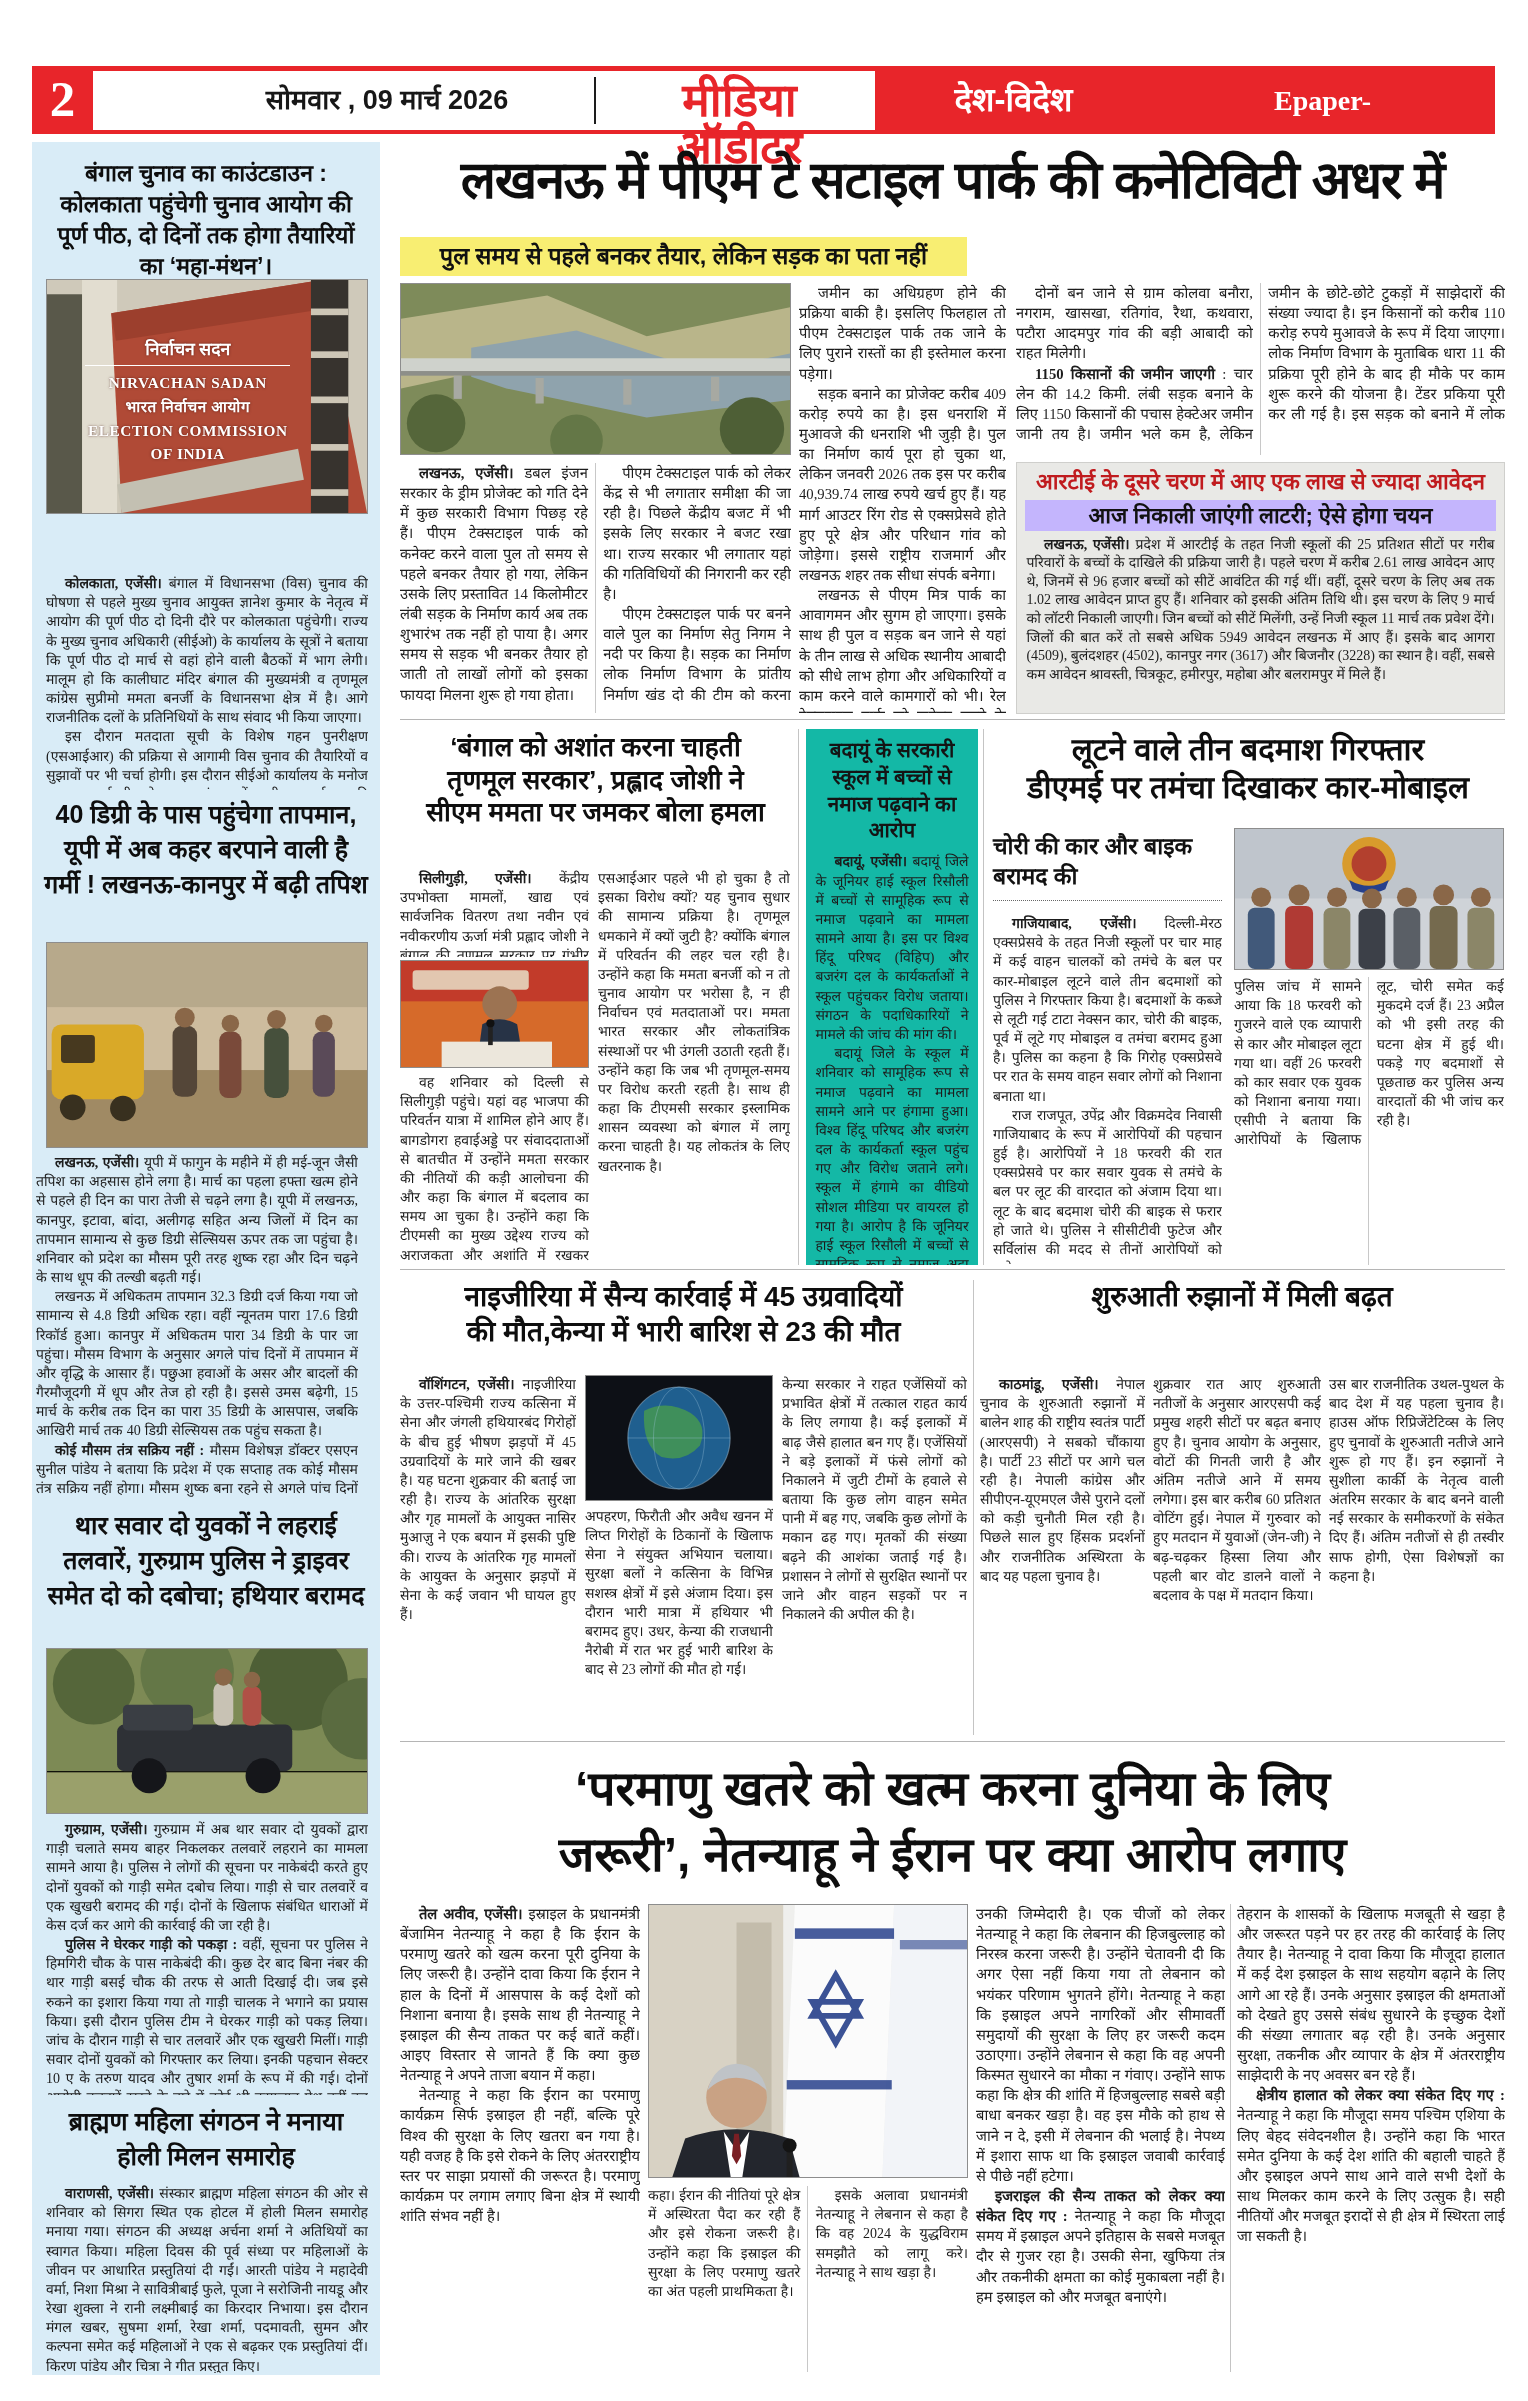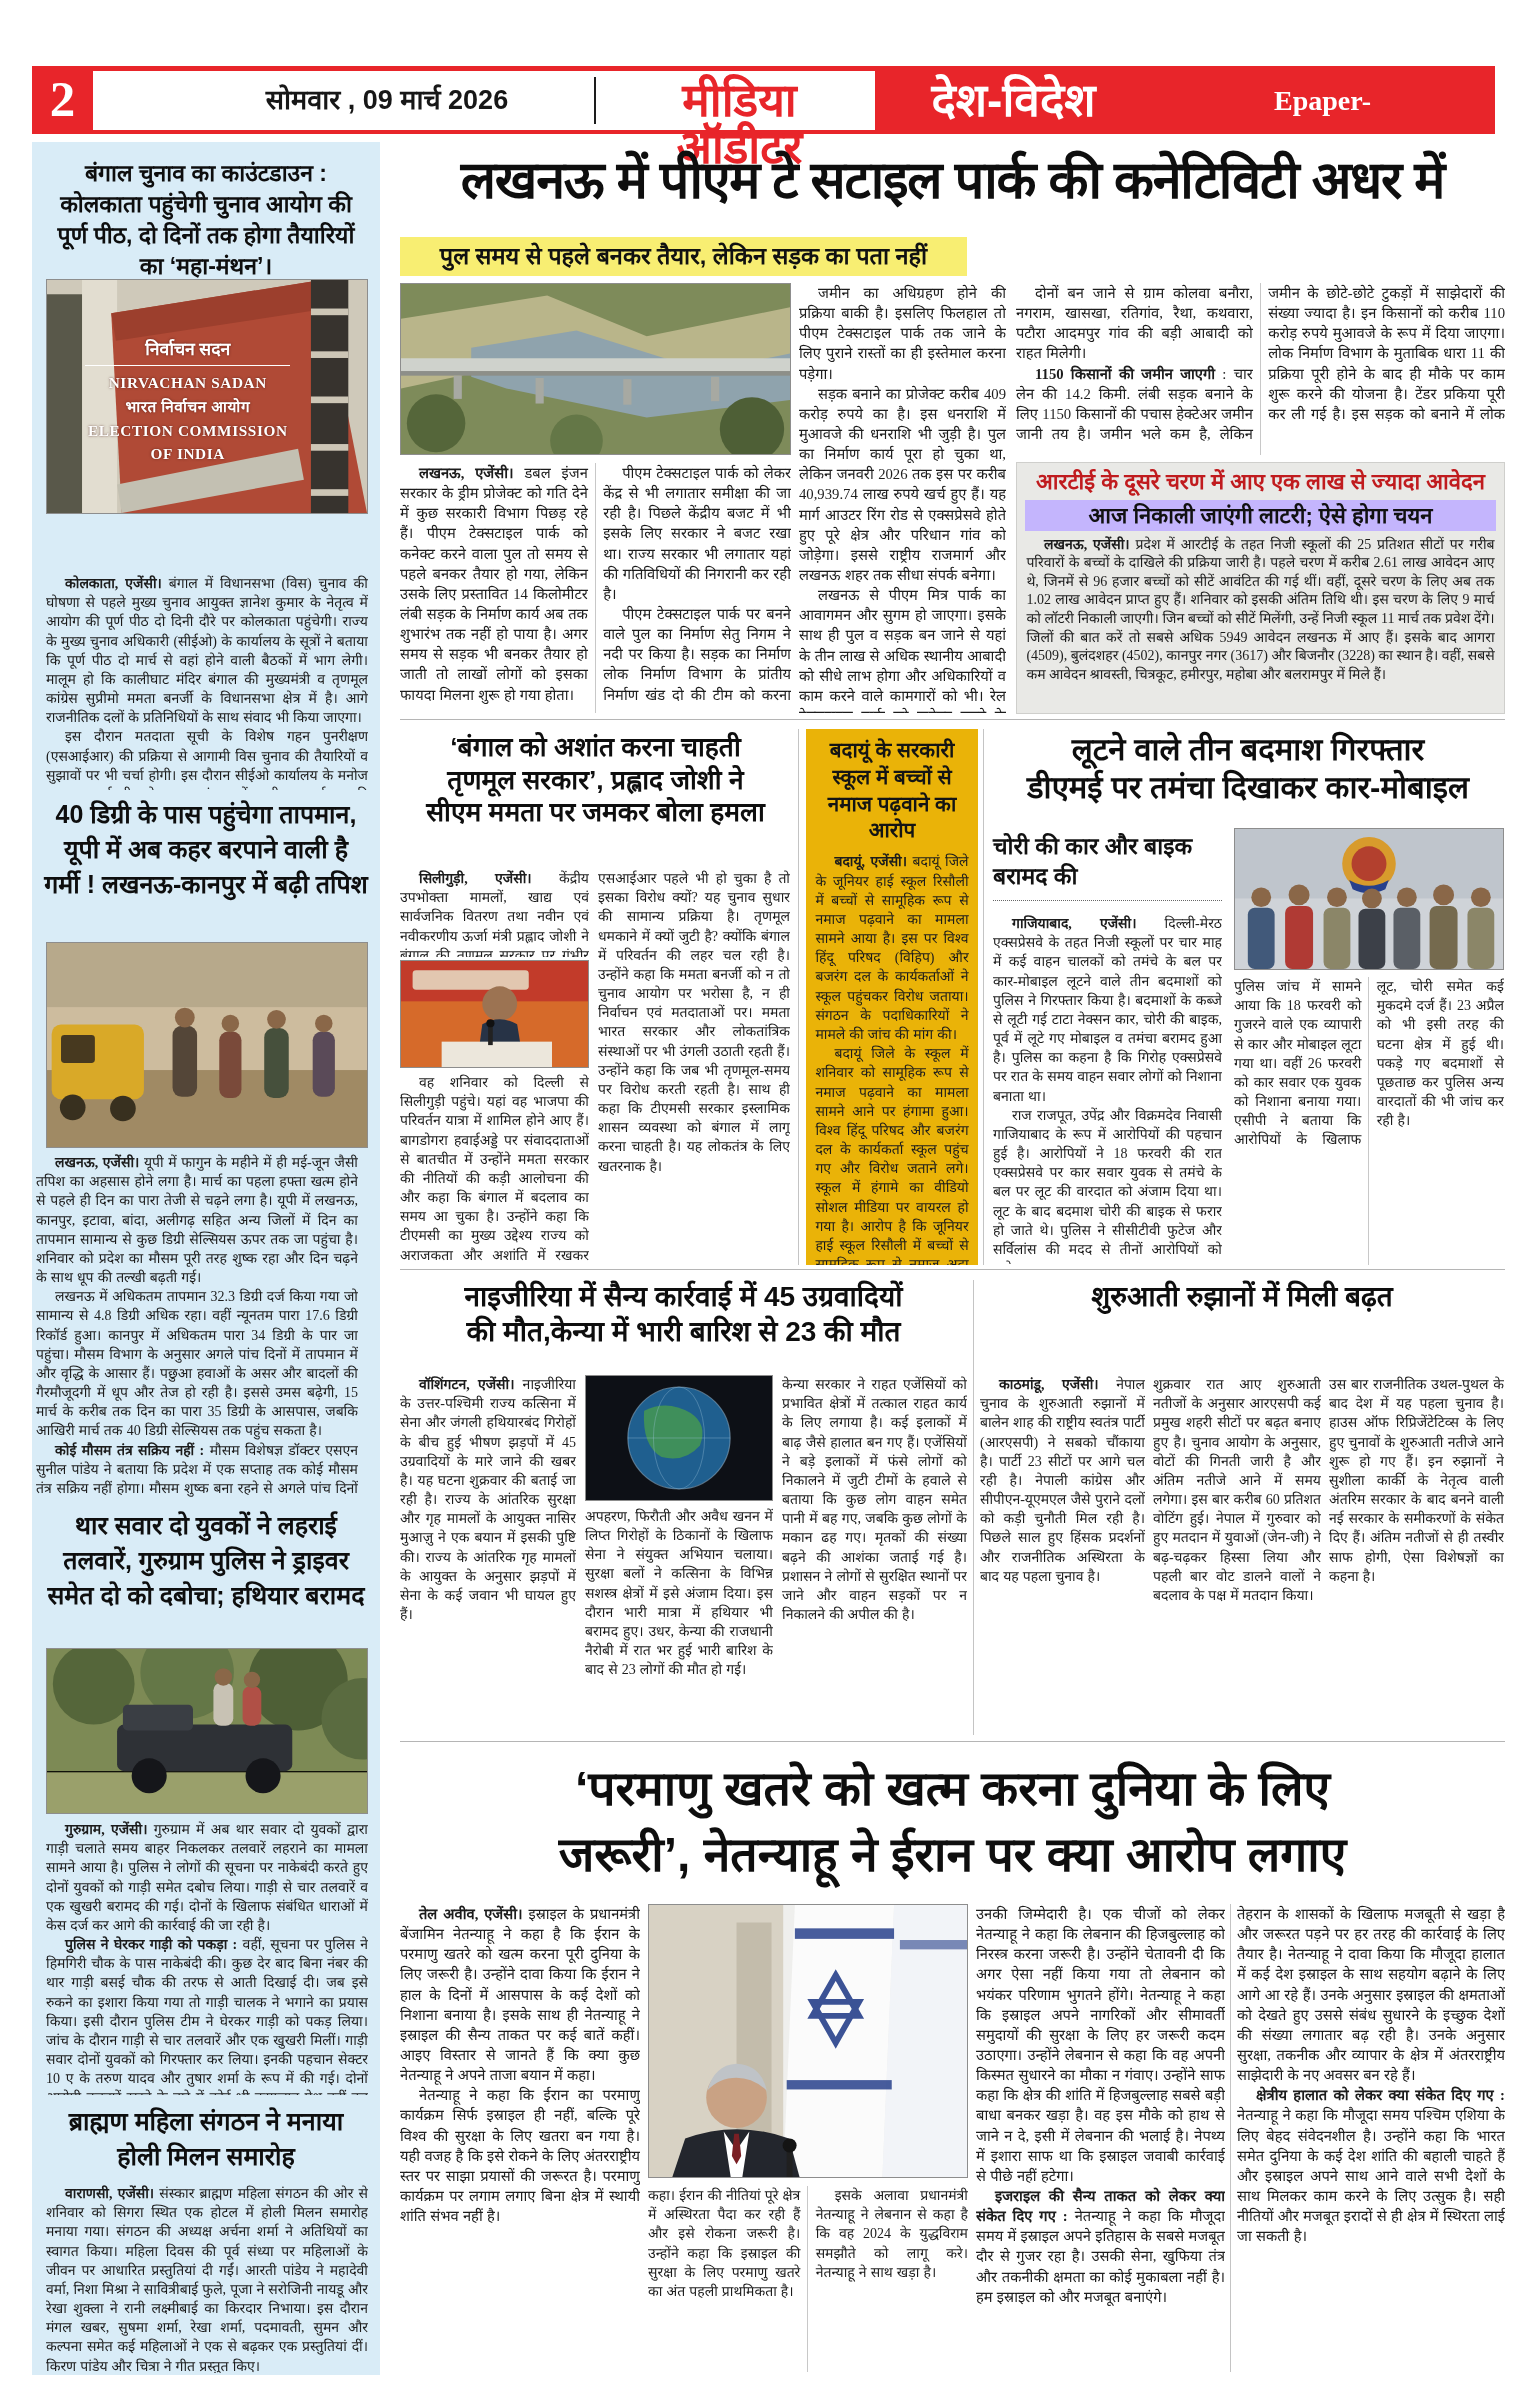--- a/index.html
+++ b/index.html
@@ -20,38 +20,38 @@
 .hdr{position:absolute;left:32px;top:66px;width:1463px;height:68px;background:#e8252a}
 .hdr-num{position:absolute;left:0;top:0;width:61px;height:68px;color:#fff;font-family:"Liberation Serif",serif;
   font-weight:bold;font-size:51px;line-height:66px;text-align:center}
 .hdr-white{position:absolute;left:61px;top:4.7px;width:782px;height:59px;background:#fff}
 .hdr-date{position:absolute;left:112px;top:7px;width:364px;height:45px;font-family:"Liberation Sans",sans-serif;
   font-weight:bold;font-size:27px;line-height:45px;color:#171717;text-align:center}
 .hdr-div{position:absolute;left:501px;top:5.9px;width:2.4px;height:47px;background:#1d1d1d}
 .hdr-brand{position:absolute;left:523px;top:5.9px;width:247px;height:47px;color:#e8252a;font-family:"Liberation Sans",sans-serif;
   font-weight:bold;font-size:46px;line-height:47px;text-align:center}
 .hdr-section{position:absolute;left:864px;top:8.2px;width:235px;height:52px;color:#fff;font-family:"Liberation Sans",sans-serif;
-  font-weight:bold;font-size:46px;line-height:52px;text-align:center}
+  font-weight:bold;font-size:33px;line-height:52px;text-align:center}
 .hdr-epaper{position:absolute;left:1117px;top:11.8px;width:347px;height:45px;color:#fff;font-family:"Liberation Serif",serif;
   font-weight:bold;font-size:28px;line-height:45px;text-align:center}
 
 .sidebar{position:absolute;left:32px;top:142px;width:348px;height:2233px;background:#d9ecf7}
 .sb-head{font-family:"Liberation Sans",sans-serif;font-weight:bold;text-align:center;color:#0e0e0e}
 
 .strap-y{background:#f8ee72;font-family:"Liberation Sans",sans-serif;font-weight:bold;text-align:center;color:#111}
 
 .rtebox{position:absolute;left:1016px;top:462px;width:489px;height:252px;background:#e9e9e6;border:0.6px solid #cfcfcc}
 .rte-head{margin:5.9px 4.7px 0 4.7px;font-family:"Liberation Sans",sans-serif;font-weight:bold;font-size:22px;line-height:1.2;
   color:#c01b1e;text-align:center}
 .rte-strap{margin:4.7px 8.2px 0 8.2px;background:#c4b5fd;font-family:Liberation Sans, sans-serif;font-weight:bold;
   font-size:22px;line-height:31px;text-align:center;color:#111}
 .rte-body{margin:4.7px 9.4px;font-size:14px;line-height:1.33;text-align:justify}
 .rte-body p{text-indent:17.6px}
 
-.badaunbox{position:absolute;left:806px;top:729px;width:172px;height:536px;background:#eab308;padding:8.2px 9.4px;overflow:hidden}
+.badaunbox{position:absolute;left:806px;top:729px;width:172px;height:536px;background:#14b8a6;padding:8.2px 9.4px;overflow:hidden}
 .badaun-head{font-family:"Liberation Sans",sans-serif;font-weight:bold;font-size:20.6px;line-height:1.3;text-align:center;
   color:#141414;margin-bottom:8.2px}
 .kicker{font-family:"Liberation Sans",sans-serif;font-weight:bold;font-size:23px;line-height:1.3;color:#111;
   border-bottom:1.8px dotted #666;padding-bottom:8.2px}
 .eci-sign{position:absolute;left:12%;top:24%;width:64%;color:#fff;text-align:center;
   font-family:"Liberation Serif",serif;font-weight:bold;text-shadow:0 0 2.4px rgba(60,10,5,.7)}
 .eci-sign .l1{font-size:17.6px;line-height:1.5}
 .eci-sign .rule{height:1.8px;background:#fff;margin:2.4px 0 4.7px 0}
 .eci-sign .l2{font-size:15.3px;line-height:1.55;letter-spacing:0.6px}
 </style>

